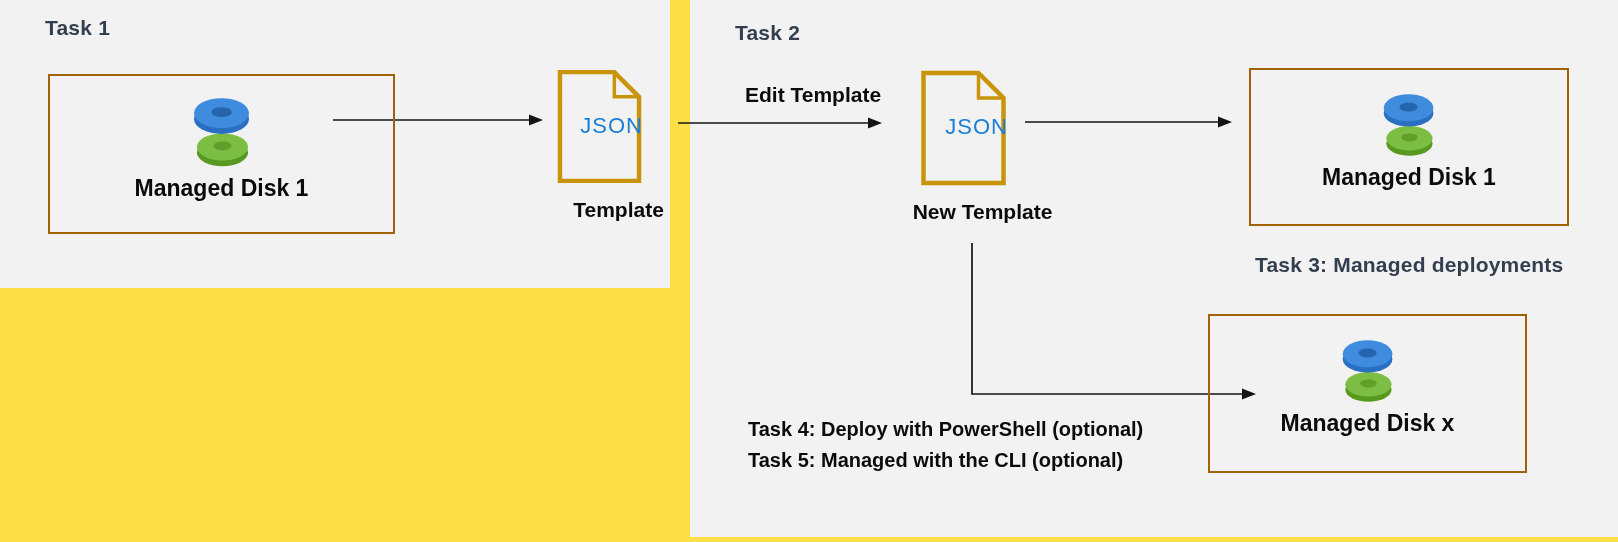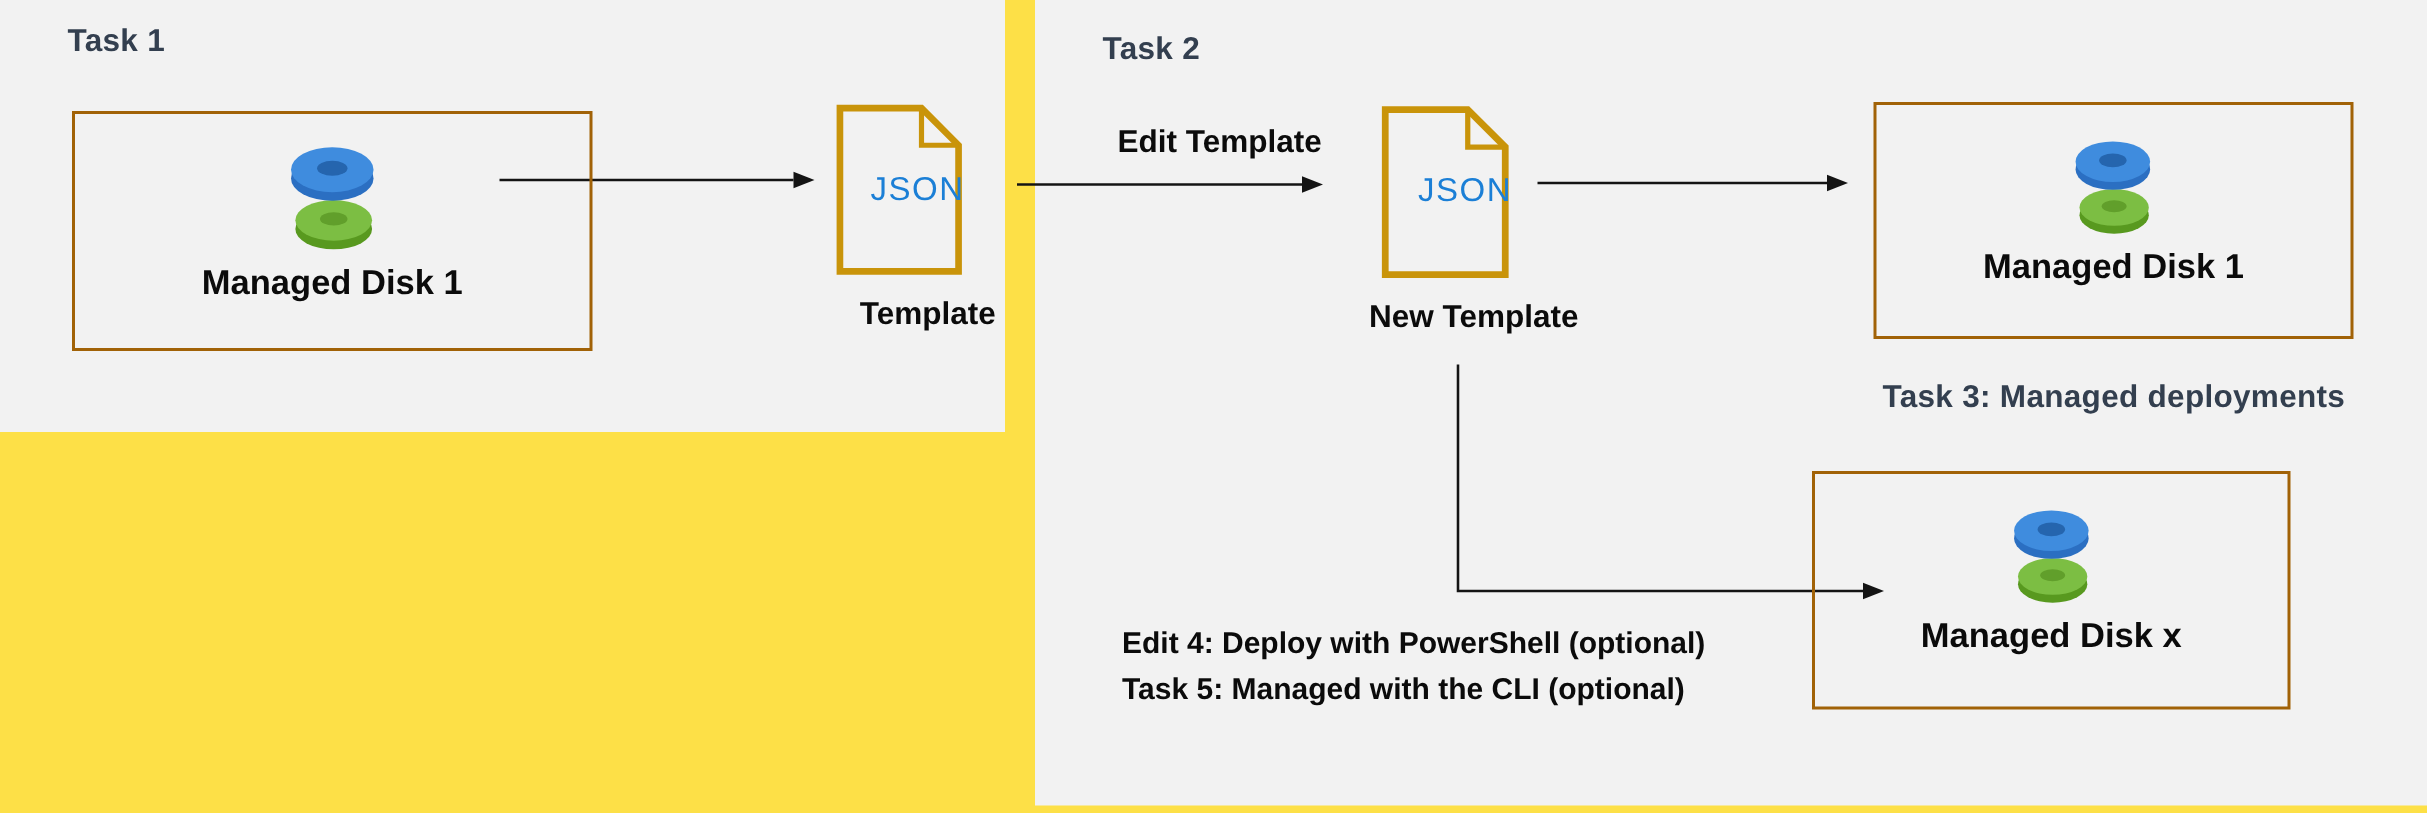--- a/index.html
+++ b/index.html
@@ -147,17 +147,17 @@
       <g>
         <ellipse cx="31.5" cy="31" rx="28.5" ry="15.5" fill="#2B6FC2"></ellipse>
         <ellipse cx="31.5" cy="25" rx="28.5" ry="15.5" fill="#3F8CDE"></ellipse>
         <ellipse cx="31.5" cy="24" rx="10.5" ry="5.2" fill="#2565AE"></ellipse>
       </g>
     </svg>
     <div class="disk-label">Managed Disk x</div>
   </div>
 
   <div class="task45">
-    <div>Edit 4: Deploy with PowerShell (optional)</div>
+    <div>Task 4: Deploy with PowerShell (optional)</div>
     <div>Task 5: Managed with the CLI (optional)</div>
   </div>
 
 </div>
 
 </body></html>

